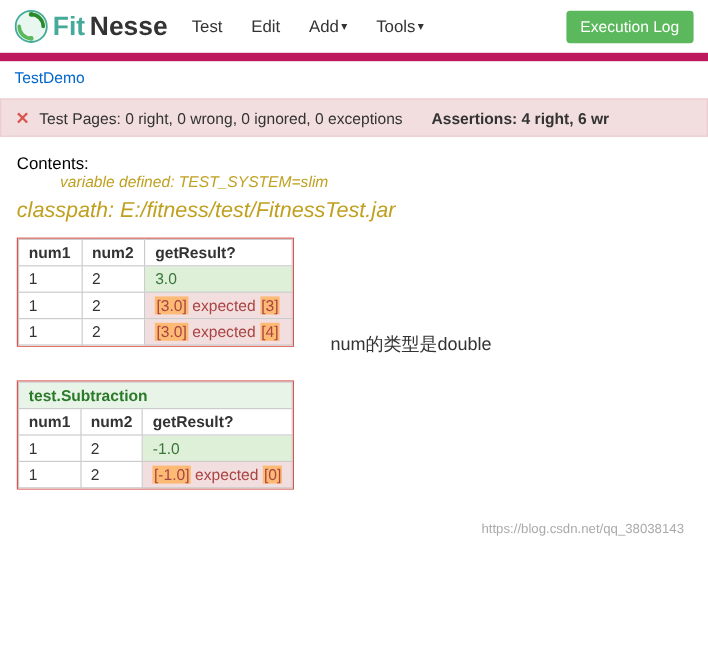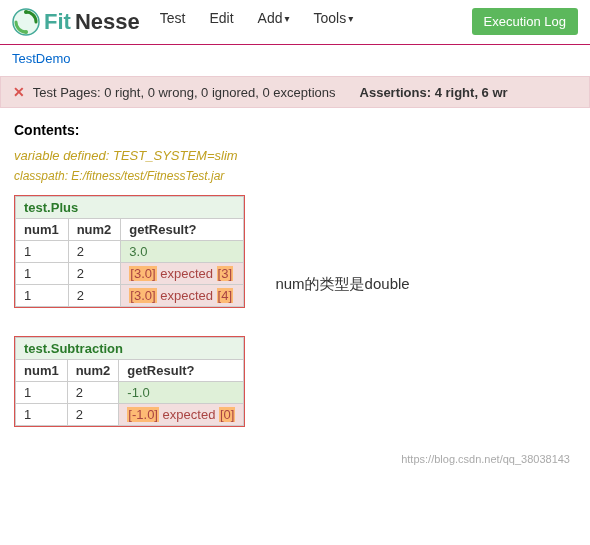--- a/index.html
+++ b/index.html
@@ -1,22 +1,22 @@
 <!DOCTYPE html>
 <html><head>
   <meta charset="utf-8">
   <style>
     * { margin: 0; padding: 0; box-sizing: border-box; }
     body { font-family: Arial, sans-serif; font-size: 13px; background: #fff; width: 590px; min-height: 545px; overflow-x: hidden; }
 
     
     .header {
-      display: flex; align-items: flex-start;
+      display: flex; align-items: center;
       background: #fff; padding: 8px 12px;
-      border-bottom: 1px solid #be185d;
+      border-bottom: 7px solid #be185d;
       gap: 16px;
     }
     .logo { display: flex; align-items: center; gap: 4px; font-size: 22px; font-weight: bold; color: #333; }
     .logo-icon { width: 28px; height: 28px; }
     .nav-item {
       color: #333; font-size: 14px; cursor: pointer; padding: 2px 4px;
       text-decoration: none;
     }
     .nav-dropdown { display: flex; align-items: center; gap: 2px; }
     .dropdown-arrow { font-size: 10px; }
@@ -35,24 +35,24 @@
       background: #f2dede; border: 1px solid #ebccd1;
       padding: 7px 12px; margin: 4px 0;
       display: flex; align-items: center; gap: 8px;
       color: #333; font-size: 13px;
     }
     .alert-x { color: #d9534f; font-weight: bold; font-size: 14px; }
     .alert-assertions { font-weight: bold; margin-left: 16px; }
 
     
     .content { padding: 10px 14px; }
-    .contents-heading { font-weight: bold; font-size: 14px; margin-bottom: 10px; }
-
-    .variable-line { color: #c0a020; font-style: italic; font-size: 13px; margin-bottom: 6px; }
-    .classpath-line { color: #c0a020; font-style: italic; font-size: 12px; margin-bottom: 12px; }
+    .contents-heading { font-weight: normal; font-size: 14px; }
+
+    .variable-line { color: #c0a020; font-style: italic; font-size: 13px; margin-bottom: 6px; margin-left: 36px; }
+    .classpath-line { color: #c0a020; font-style: italic; font-size: 18px; margin-bottom: 12px; }
 
     
     .table-wrapper {
       border: 1px solid #d9534f; display: inline-block; margin-bottom: 14px;
       min-width: 220px;
     }
     table { border-collapse: collapse; width: 100%; }
     td, th {
       border: 1px solid #ccc; padding: 3px 8px; font-size: 13px; color: #333;
       background: #fff;
@@ -112,23 +112,20 @@
   <div class="contents-heading">Contents:</div>
   <div class="variable-line">variable defined: TEST_SYSTEM=slim</div>
   <div class="classpath-line">classpath: E:/fitness/test/FitnessTest.jar</div>
 
   <div style="display:flex; align-items:flex-start; gap:20px;">
     <div style="display:flex; flex-direction:column; gap:14px;">
 
       <div class="table-wrapper">
         <table>
           <tbody>
-              <tr class="table-header-row">
-            <td colspan="3">test.Plus</td>
-          </tr>
           <tr class="col-header">
             <td>num1</td>
             <td>num2</td>
             <td>getResult?</td>
           </tr>
 
           <tr>
             <td>1</td>
             <td>2</td>
             <td class="cell-green">3.0</td>

